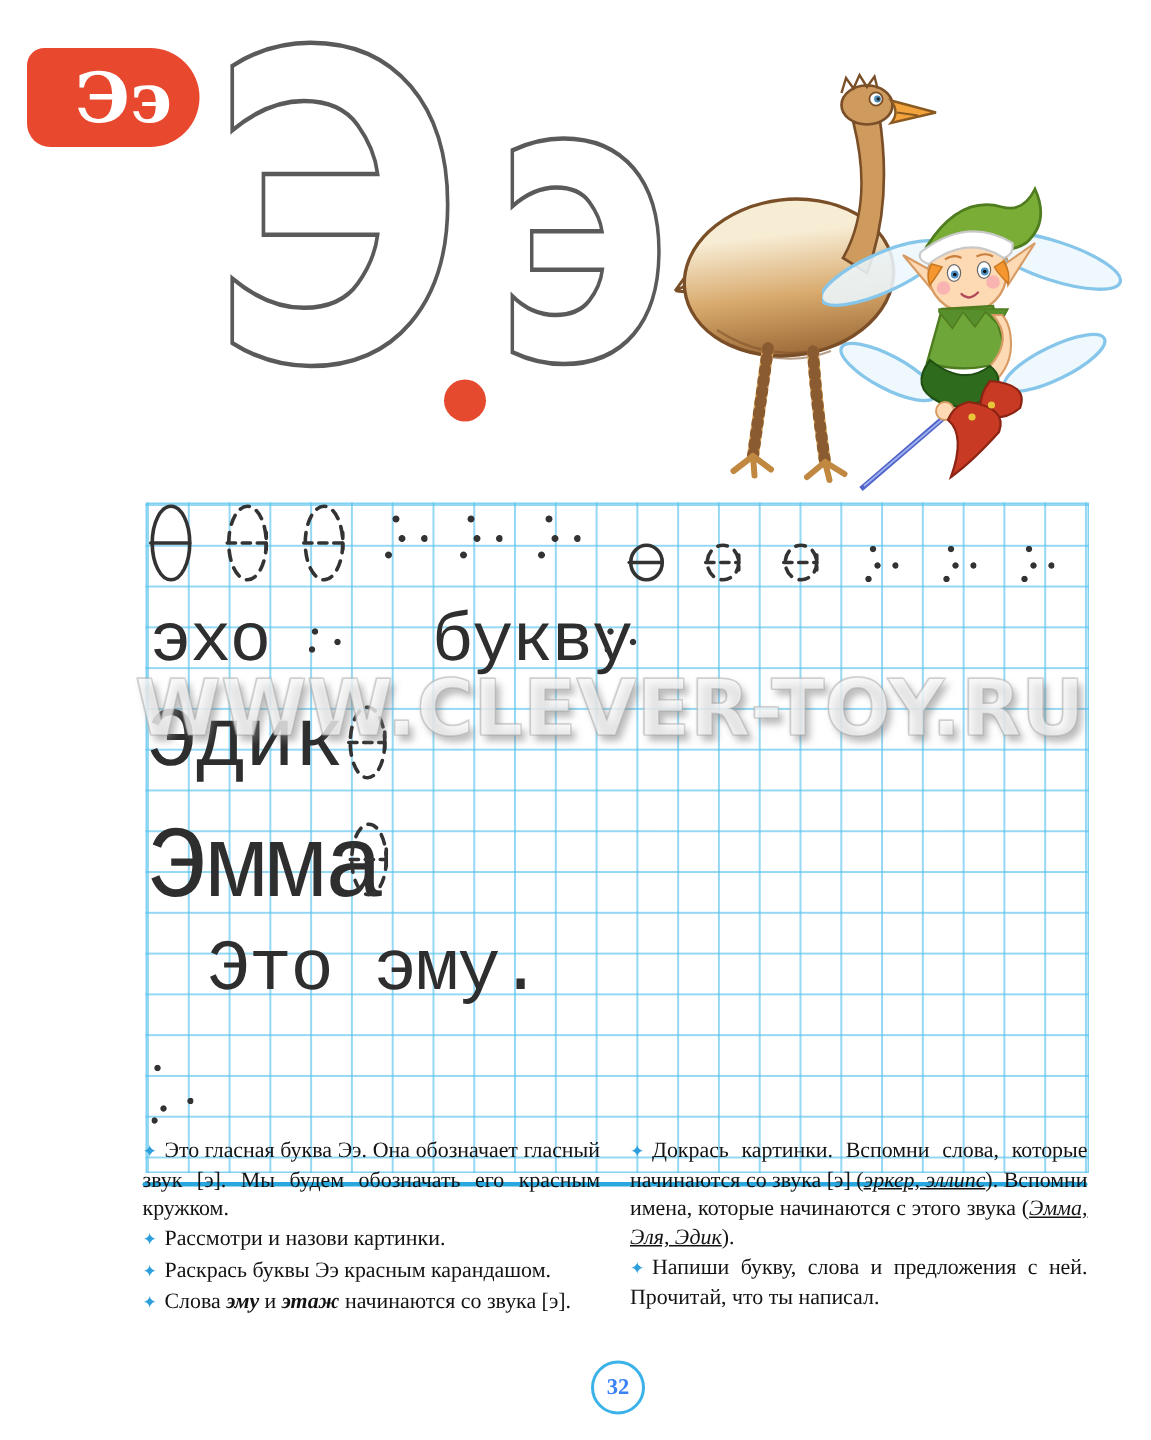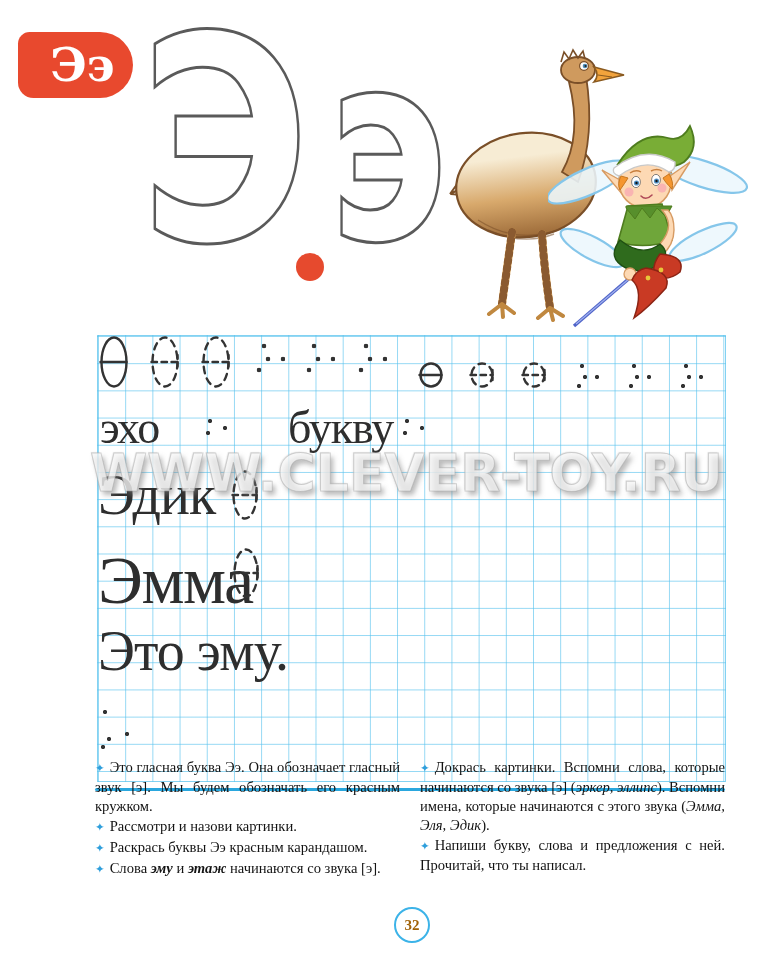--- a/index.html
+++ b/index.html
@@ -26,25 +26,25 @@
   #elf{left:548px;top:118px;}
 
   
   .grid{position:absolute;left:97px;top:335px;width:627px;height:445px;
         border:1px solid rgba(90,195,238,.75);
         background-image:
           linear-gradient(to right, rgba(90,195,238,.65) 1px, transparent 1px),
           linear-gradient(to bottom, rgba(90,195,238,.65) 1px, transparent 1px);
         background-size:27.2px 27.2px;}
   .grid *{position:absolute;}
-  .pl{font-family:Liberation Serif, serif;color:#2e2e2e;line-height:1;white-space:pre;}
+  .pl{font-family:Liberation Mono, monospace;color:#2e2e2e;line-height:1;white-space:pre;}
   .w-row2{font-size:46px;letter-spacing:-1px;}
   .w-row3{font-size:56px;letter-spacing:-1px;}
   .w-row4{font-size:68px;letter-spacing:-1.5px;}
-  .w-row5{font-size:56px;letter-spacing:-1px;}
+  .w-row5{font-size:48px;letter-spacing:-1px;margin-left:40px;}
   .tr-svg{overflow:visible;}
   .tr-svg ellipse,.tr-svg line{fill:none;stroke:#333333;stroke-width:2.4;stroke-linecap:round;}
   .dash-e ellipse{stroke-dasharray:6.5 5.5;}
   .dash-e line.bar{stroke-dasharray:5.5 4.5;}
   .dash-e line.tick{stroke-dasharray:4 3.5;}
   
   .g4{width:30px;height:30px;background:
       radial-gradient(circle at 9px 3px,  #333 2px, transparent 2.6px),
       radial-gradient(circle at 13px 16px,#333 2px, transparent 2.6px),
       radial-gradient(circle at 28px 16px,#333 2px, transparent 2.6px),
@@ -73,27 +73,27 @@
              pointer-events:none;}
 
   
   .divider{position:absolute;left:95px;top:788px;width:630px;height:3px;background:#2aa7de;border-radius:2px;}
   .instructions{position:absolute;left:95px;top:758px;width:630px;display:flex;gap:20px;}
   .col{width:306px;}
   ul.instr{list-style:none;margin:0;padding:0;}
   .instr-item{font-size:14.6px;line-height:19px;color:#131313;text-align:justify;margin:0 0 1px 0;}
   .instr-item .bullet{color:#2f9fdc;font-size:11.5px;margin-right:5px;}
   .instr-item .b{font-weight:bold;font-style:italic;}
-  .instr-item .i{font-style:italic;}
+  .instr-item .i{font-style:italic;text-decoration:underline;}
 
   
   .page-circle{position:absolute;left:394px;top:907px;width:36px;height:36px;border-radius:50%;
                border:2.5px solid #3cb3e8;box-sizing:border-box;
                display:flex;align-items:center;justify-content:center;}
-  .page-circle span{font-family:"Liberation Serif", serif;font-weight:bold;font-size:15px;color:#a16207;}
+  .page-circle span{font-family:"Liberation Serif", serif;font-weight:bold;font-size:15px;color:#3b82f6;}
 </style>
 </head>
 <body>
 
 <div id="page">
 
   <div class="badge">
     <span>Ээ</span>
   </div>
 

